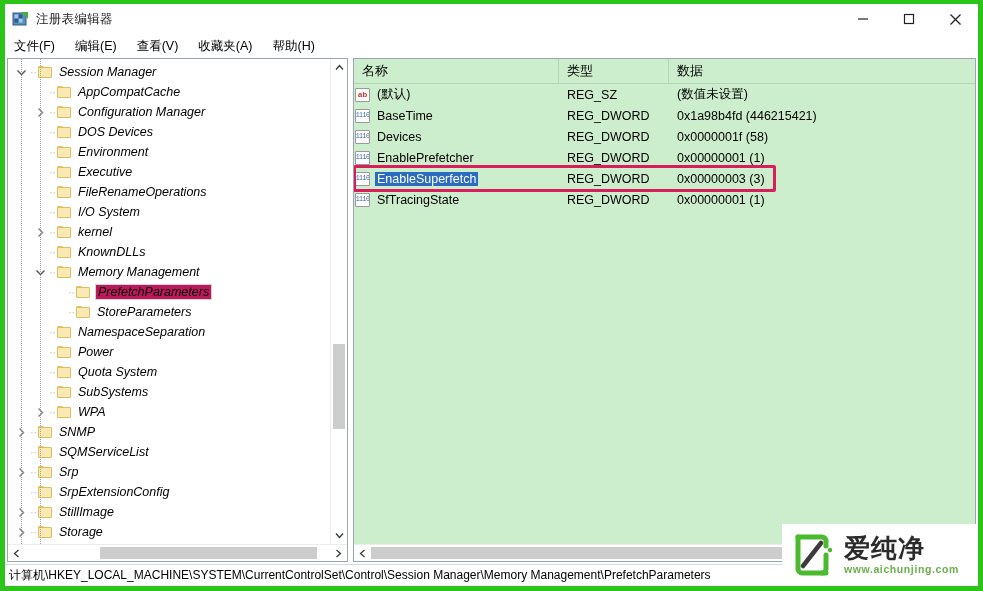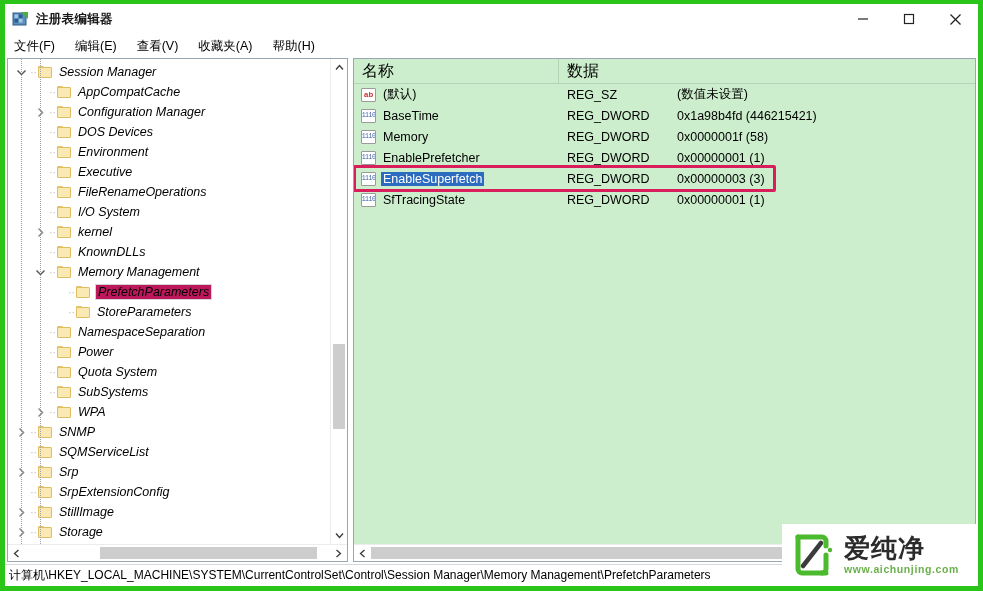--- a/index.html
+++ b/index.html
@@ -38,21 +38,20 @@
     width: 17px; height: 17px;
     margin-left: 7px; margin-right: 7px;
     position: relative;
     flex: 0 0 17px;
   }
   #title-text {
     font-size: 12.5px;
     color: #1a1a1a;
     letter-spacing: .3px;
     white-space: nowrap;
-    font-weight: bold;
   }
   #win-controls {
     position: absolute;
     right: 0; top: 0;
     height: 30px;
     display: flex;
   }
   .winbtn {
     width: 46px; height: 30px;
     display: flex; align-items: center; justify-content: center;
@@ -212,21 +211,21 @@
     display: flex; flex-direction: column;
     position: relative;
     overflow: hidden;
   }
   #list-header {
     flex: 0 0 25px;
     height: 25px;
     display: flex;
     background: #cdeecd;
     border-bottom: 1px solid #b6d3b6;
-    font-size: 16px;
+    font-size: 13px;
     color: #000;
   }
   .col-h {
     display: flex; align-items: center;
     padding-left: 8px;
     border-right: 1px solid #b6d3b6;
     white-space: nowrap;
   }
   .col-name { flex: 0 0 205px; }
   .col-type { flex: 0 0 110px; }
@@ -241,21 +240,21 @@
   .lrow {
     height: 21px;
     display: flex; align-items: center;
     font-size: 12.5px;
     color: #000;
     white-space: nowrap;
   }
   .lrow .c-name {
     flex: 0 0 205px;
     display: flex; align-items: center;
-    padding-left: 7px;
+    padding-left: 1px;
     overflow: hidden;
   }
   .lrow .c-type { flex: 0 0 110px; padding-left: 8px; }
   .lrow .c-data { flex: 1 1 auto; padding-left: 8px; }
   .vicon {
     width: 15px; height: 14px;
     flex: 0 0 15px;
     margin-right: 5px;
     background: #ffffff;
     border: 1px solid #9a9a9a;
@@ -665,20 +664,21 @@
             <svg width="7" height="9" viewBox="0 0 7 9">
                 <path d="M1.5 1 L5.5 4.5 L1.5 8" fill="none" stroke="#3a3a3a" stroke-width="1.3"></path>
               </svg>
           </div>
         </div>
       </div>
 
       <div id="list-pane">
         <div id="list-header">
           <div class="col-h col-name">名称</div>
+          <div class="col-h col-type">类型</div>
           <div class="col-h col-data">数据</div>
         </div>
         <div id="list-body">
             <div class="lrow">
               <div class="c-name">
                 <span class="vicon ab">ab</span>
                 <span class="name-text">(默认)</span>
               </div>
               <div class="c-type">REG_SZ</div>
               <div class="c-data">(数值未设置)</div>
@@ -693,21 +693,21 @@
               </div>
               <div class="c-type">REG_DWORD</div>
               <div class="c-data">0x1a98b4fd (446215421)</div>
             </div>
             <div class="lrow">
               <div class="c-name">
                 <span class="vicon dw">
                   <span>011</span>
                   <span>100</span>
                 </span>
-                <span class="name-text">Memory</span>
+                <span class="name-text">Devices</span>
               </div>
               <div class="c-type">REG_DWORD</div>
               <div class="c-data">0x0000001f (58)</div>
             </div>
             <div class="lrow">
               <div class="c-name">
                 <span class="vicon dw">
                   <span>011</span>
                   <span>100</span>
                 </span>

